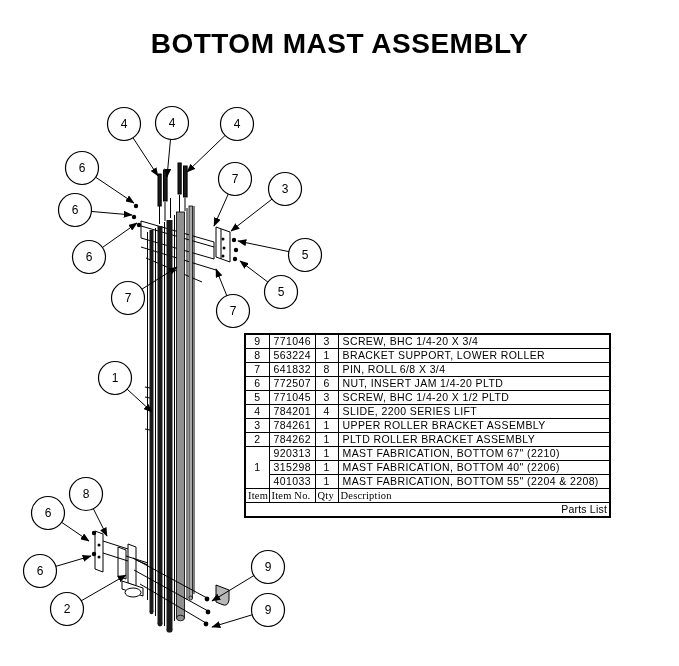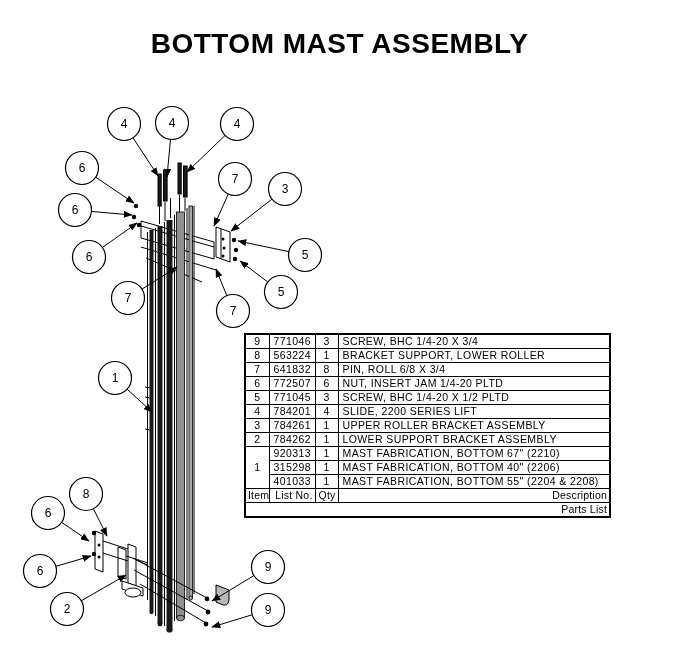--- a/index.html
+++ b/index.html
@@ -9,21 +9,21 @@
          font-size:28px;font-weight:700;letter-spacing:.5px;color:#000;}
   svg{position:absolute;top:0;left:0;}
   .parts-table{position:absolute;left:244px;top:333px;width:367px;
                border-collapse:collapse;table-layout:fixed;
                font-size:10.5px;color:#000;border:2px solid #000;}
   .parts-table td{border:1px solid #000;height:13px;padding:0 2px;
                   line-height:13px;white-space:nowrap;overflow:hidden;
                   letter-spacing:.4px;}
   .parts-table td.c{text-align:center;}
   .parts-table td.l{text-align:left;padding-left:4px;}
-  .parts-table tr.hdr td{text-align:right;letter-spacing:.2px;}
+  .parts-table tr.hdr td{text-align:left;letter-spacing:.2px;font-family:Liberation Serif, serif;}
   .parts-table tr.cap td{text-align:right;letter-spacing:.2px;}
 </style>
 </head>
 <body>
 
 <div class="canvas">
 
   <div class="title">BOTTOM MAST ASSEMBLY</div>
 
   <svg width="679" height="666" viewBox="0 0 679 666">
@@ -267,41 +267,41 @@
         <tr>
           <td class="c">3</td>
           <td class="l">784261</td>
           <td class="c">1</td>
           <td class="l">UPPER ROLLER BRACKET ASSEMBLY</td>
         </tr>
         <tr>
           <td class="c">2</td>
           <td class="l">784262</td>
           <td class="c">1</td>
-          <td class="l">LOWER SUPPORT BRACKET ASSEMBLY</td>
+          <td class="l">PLTD ROLLER BRACKET ASSEMBLY</td>
         </tr>
         <tr>
           <td class="c" rowspan="3">1</td>
           <td class="l">920313</td>
           <td class="c">1</td>
           <td class="l">MAST FABRICATION, BOTTOM 67" (2210)</td>
         </tr>
         <tr>
           <td class="l">315298</td>
           <td class="c">1</td>
           <td class="l">MAST FABRICATION, BOTTOM 40" (2206)</td>
         </tr>
         <tr>
           <td class="l">401033</td>
           <td class="c">1</td>
           <td class="l">MAST FABRICATION, BOTTOM 55" (2204 &amp; 2208)</td>
         </tr>
         <tr class="hdr">
           <td>Item</td>
-          <td>List No.</td>
+          <td>Item No.</td>
           <td>Qty</td>
           <td>Description</td>
         </tr>
         <tr class="cap">
           <td colspan="4">Parts List</td>
         </tr>
       </tbody>
   </table>
 
 </div>

